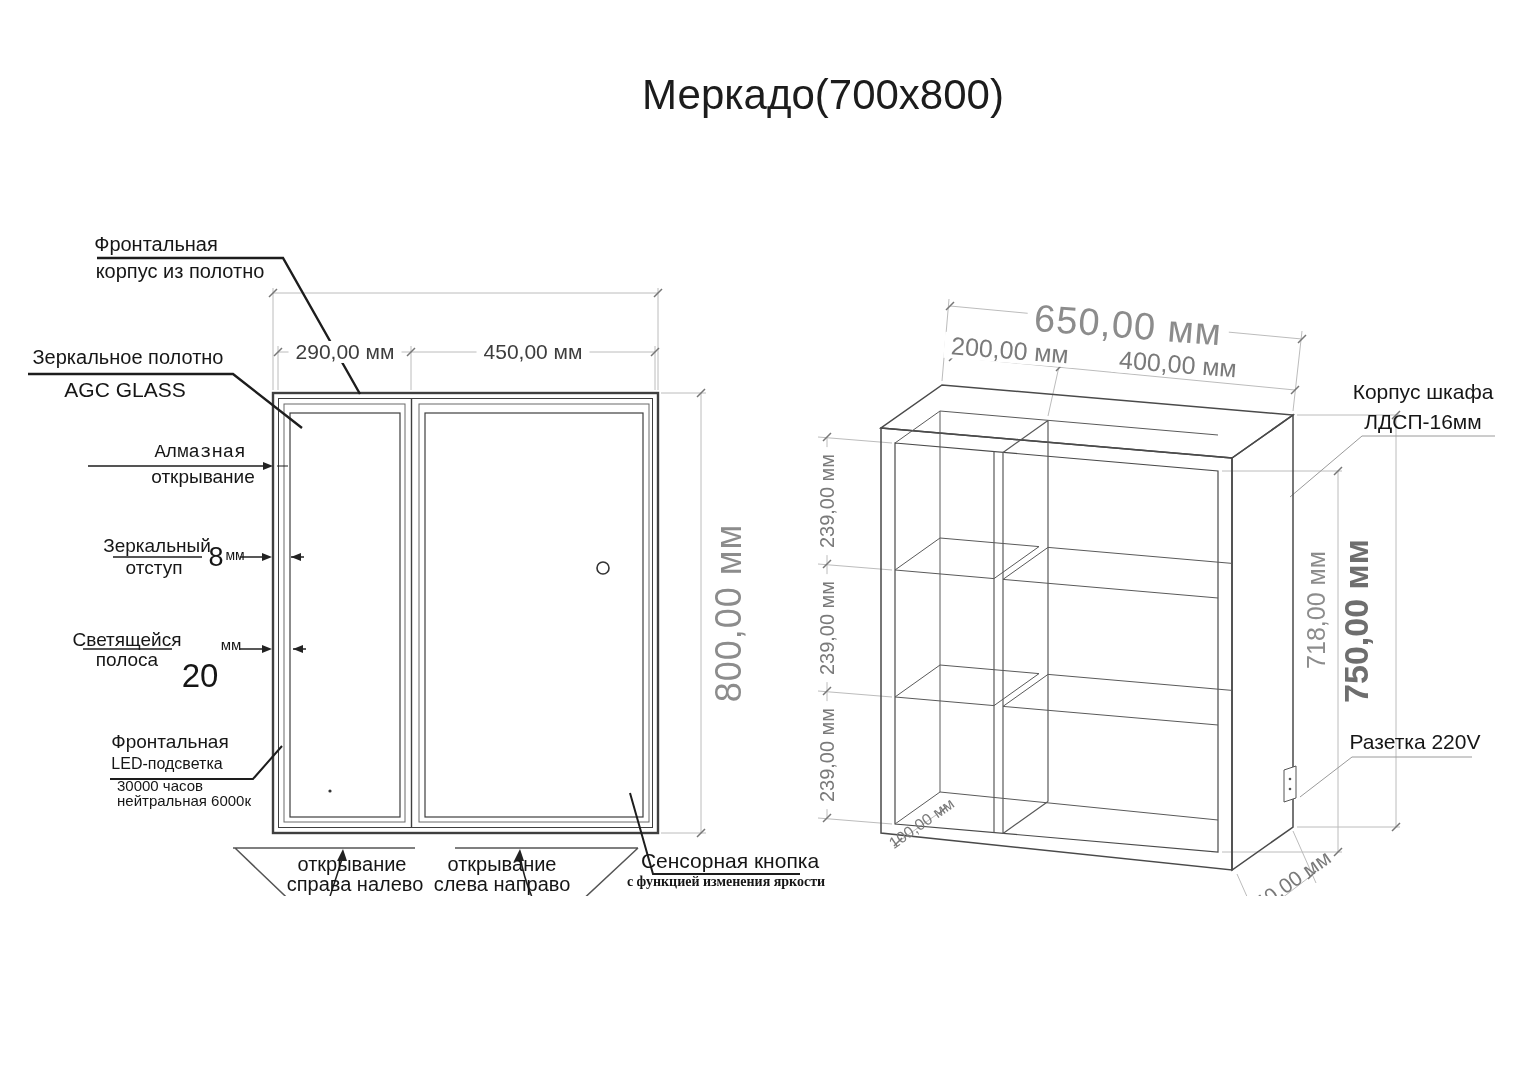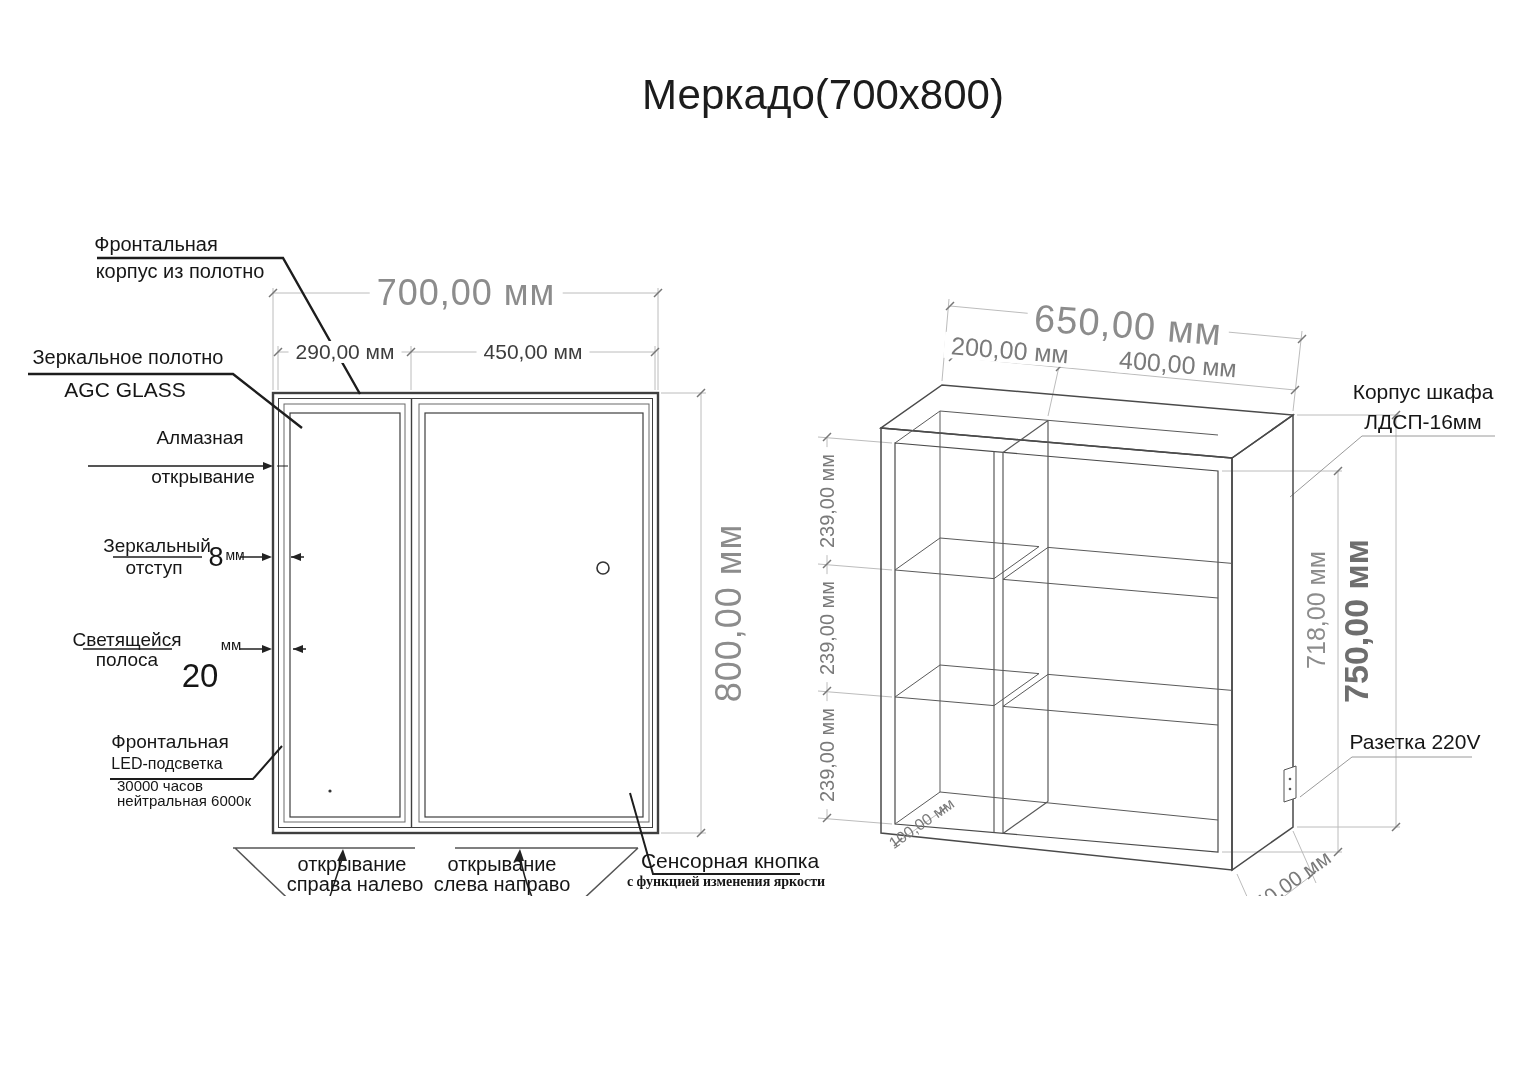--- a/index.html
+++ b/index.html
@@ -137,30 +137,29 @@
         <circle cx="1290" cy="779" r="1.3" fill="#555"></circle>
         <circle cx="1290" cy="789" r="1.3" fill="#555"></circle>
       </g>
 
       <path stroke="#777" stroke-width="1.5" d="M946 310 L954 302 M1298 343 L1306 335 M949 361 L957 353 M1056 371 L1064 363 M1291 394 L1299 386 M823 441 L831 433 M823 568 L831 560 M823 695 L831 687 M823 822 L831 814 M1334 475 L1342 467 M1334 856 L1342 848 M1392 419 L1400 411 M1392 831 L1400 823 M1252 922 L1260 914 M1308 879 L1316 871 M894 846 L902 838 M939 814 L947 806"></path>
     </g>
   </svg>
 
   <div class="lbl title" style="left:823px;top:95px;">Меркадо(700х800)</div>
 
-  <div class="lbl f36 c-big bgw" style="left:466px;top:293px;">700,00 мм</div>
   <div class="lbl f21 c-dark bgw" style="left:345px;top:352px;">290,00 мм</div>
   <div class="lbl f21 c-dark bgw" style="left:533px;top:352px;">450,00 мм</div>
   <div class="lbl f36 c-big bgw rot90" style="left:729px;top:613px;">800,00 мм</div>
 
   <div class="lbl f20" style="left:156px;top:244px;">Фронтальная</div>
   <div class="lbl f20" style="left:180px;top:271px;">корпус из полотно</div>
   <div class="lbl f20" style="left:128px;top:357px;">Зеркальное полотно</div>
   <div class="lbl f21" style="left:125px;top:390px;">AGC GLASS</div>
-  <div class="lbl f19" style="left:200px;top:438px;">Алмазная</div>
+  <div class="lbl f19" style="left:200px;top:453px;font-family:Liberation Mono, monospace;">Алмазная</div>
   <div class="lbl f19" style="left:203px;top:477px;">открывание</div>
   <div class="lbl f19" style="left:157px;top:546px;">Зеркальный</div>
   <div class="lbl f19" style="left:154px;top:568px;">отступ</div>
   <div class="lbl big8" style="left:216px;top:557px;">8</div>
   <div class="lbl unit" style="left:235px;top:555px;">мм</div>
   <div class="lbl f19" style="left:127px;top:640px;">Светящейся</div>
   <div class="lbl f19" style="left:127px;top:660px;">полоса</div>
   <div class="lbl big20" style="left:200px;top:650px;margin-top:26px;">20</div>
   <div class="lbl f15" style="left:231px;top:645px;">мм</div>
   <div class="lbl f19" style="left:170px;top:742px;">Фронтальная</div>

